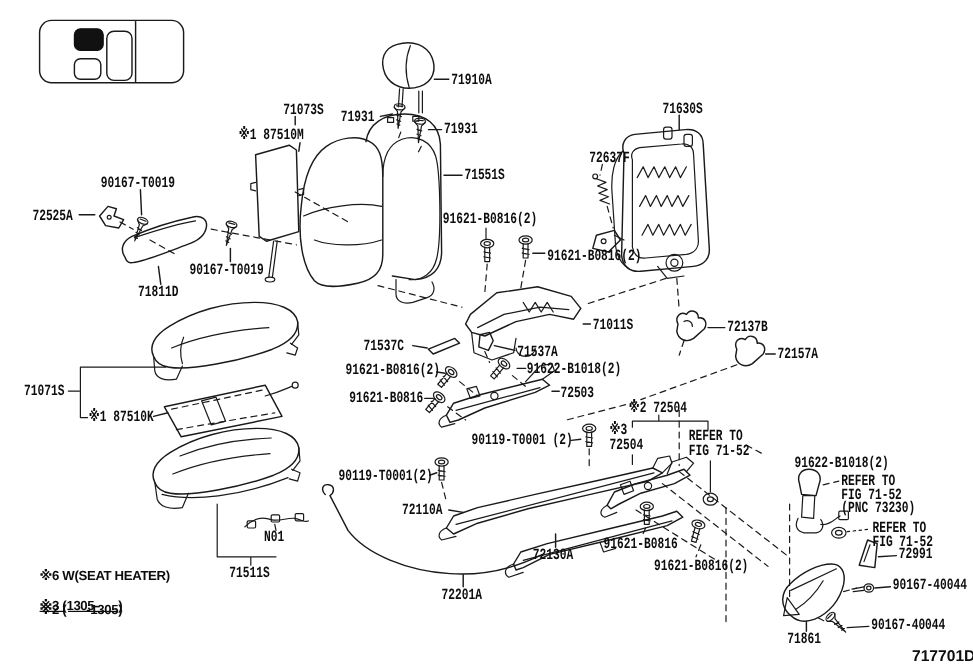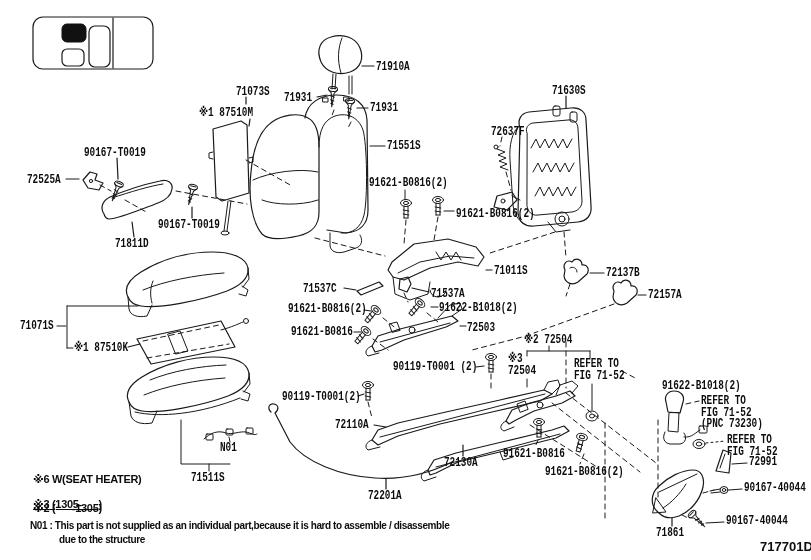--- a/index.html
+++ b/index.html
@@ -357,17 +357,16 @@
       <div class="callout" style="left: 744px; top: 482px;">90167-40044</div>
       <div class="callout" style="left: 368px; top: 490px;">72201A</div>
       <div class="callout" style="left: 726px; top: 515px;">90167-40044</div>
       <div class="callout" style="left: 656px; top: 527px;">71861</div>
     </div>
 
 <div class="note" style="left:33px;top:473px;">※6 W(SEAT HEATER)</div>
 <div class="note" style="left:33px;top:502px;">※2 (      -1305)</div>
 <div class="note" style="left:33px;top:498px;text-decoration:underline;">※3 (1305-      )</div>
 
-<div class="footnote" style="left:30px;top:519px;"><span>N01 :</span> <span>This part is not supplied as an individual part,because it is hard to assemble / disassemble</span><br><span class="indent">due to the structure</span></div>
 
 <div class="figcode" style="left:760px;top:539px;">717701D</div>
 
 </div>
 
 </body></html>

